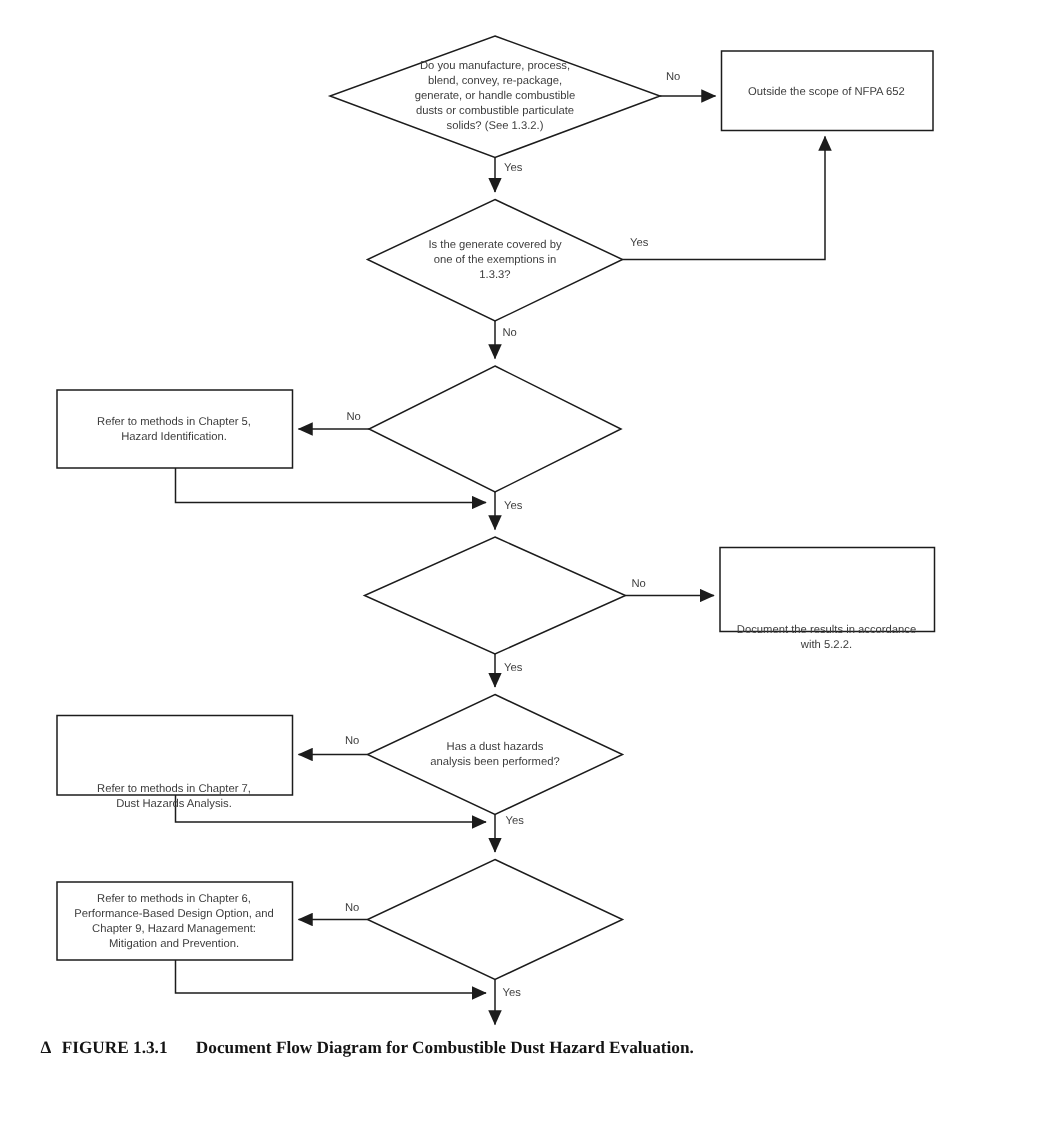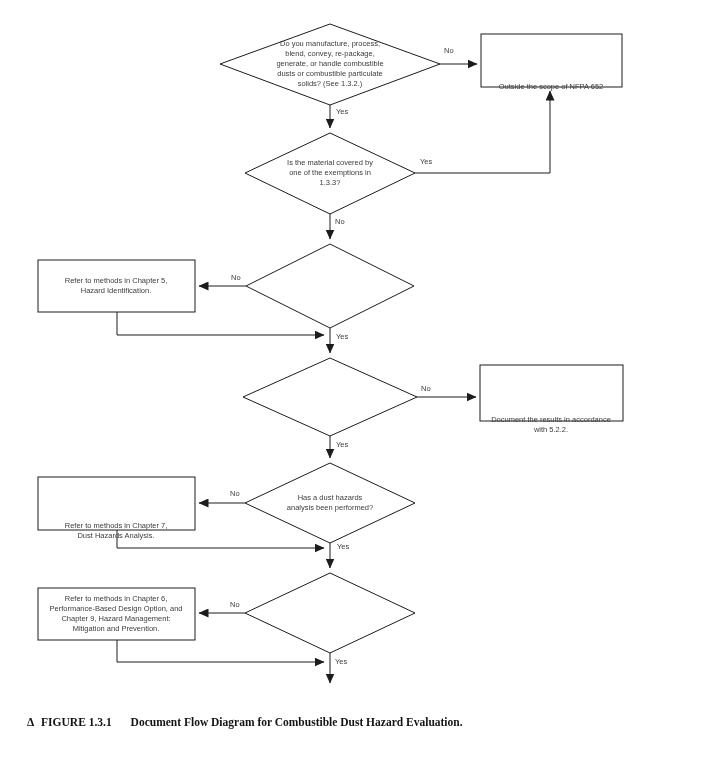--- a/index.html
+++ b/index.html
@@ -6,21 +6,21 @@
   .stage{position:relative;width:703px;height:763px;background:var(--background,#fff);
          font-family:"Liberation Sans", sans-serif;overflow:hidden;}
   svg.shapes{position:absolute;left:0;top:0;}
   .shape{fill:#ffffff;stroke:var(--line,#222);stroke-width:1;}
   .edge{fill:none;stroke:var(--line,#222);stroke-width:1;}
   #ah path{fill:var(--line,#222);}
   .node-text{position:absolute;transform:translate(-50%,-50%);text-align:center;
              white-space:pre-line;font-size:7.5px;line-height:10px;color:var(--node_text,#3c3c3c);}
   .edge-label{position:absolute;font-size:7.5px;line-height:9px;color:var(--node_text,#3c3c3c);}
   .caption{position:absolute;left:27px;top:693px;font-family:"Liberation Serif", serif;
-           font-weight:bold;font-size:11.5px;color:var(--caption_text,#141414);margin-top:23px;}
+           font-weight:bold;font-size:11.5px;color:var(--caption_text,#141414);}
   .caption .delta{margin-right:4px;font-weight:bold;}
   .caption .figtitle{margin-left:16px;}
 </style>
 </head>
 <body>
 
 <div class="stage">
 
   <svg class="shapes" width="703" height="763" viewBox="0 0 703 763">
     <defs>
@@ -57,22 +57,22 @@
     <path class="edge" d="M245,613 H199" marker-end="url(#ah)"></path>
     <path class="edge" d="M117,640 V662 H324" marker-end="url(#ah)"></path>
     <path class="edge" d="M330,653 V683" marker-end="url(#ah)"></path>
   </svg>
 
   <div class="node-text" style="left:330px;top:64px;width:180px;">Do you manufacture, process,
 blend, convey, re-package,
 generate, or handle combustible
 dusts or combustible particulate
 solids? (See 1.3.2.)</div>
-  <div class="node-text" style="left:551px;top:61px;width:136px;margin-top:26px;">Outside the scope of NFPA 652</div>
-  <div class="node-text" style="left:330px;top:173px;width:160px;">Is the material covered by
+  <div class="node-text" style="left:551px;top:61px;width:136px;">Outside the scope of NFPA 652</div>
+  <div class="node-text" style="left:330px;top:173px;width:160px;">Is the generate covered by
 one of the exemptions in
 1.3.3?</div>
   <div class="node-text" style="left:116px;top:286px;width:152px;">Refer to methods in Chapter 5,
 Hazard Identification.</div>
   <div class="node-text" style="left:551px;top:393px;width:140px;margin-top:32px;">Document the results in accordance
 with 5.2.2.</div>
   <div class="node-text" style="left:116px;top:503px;width:152px;margin-top:28px;">Refer to methods in Chapter 7,
 Dust Hazards Analysis.</div>
   <div class="node-text" style="left:330px;top:503px;width:160px;">Has a dust hazards
 analysis been performed?</div>

